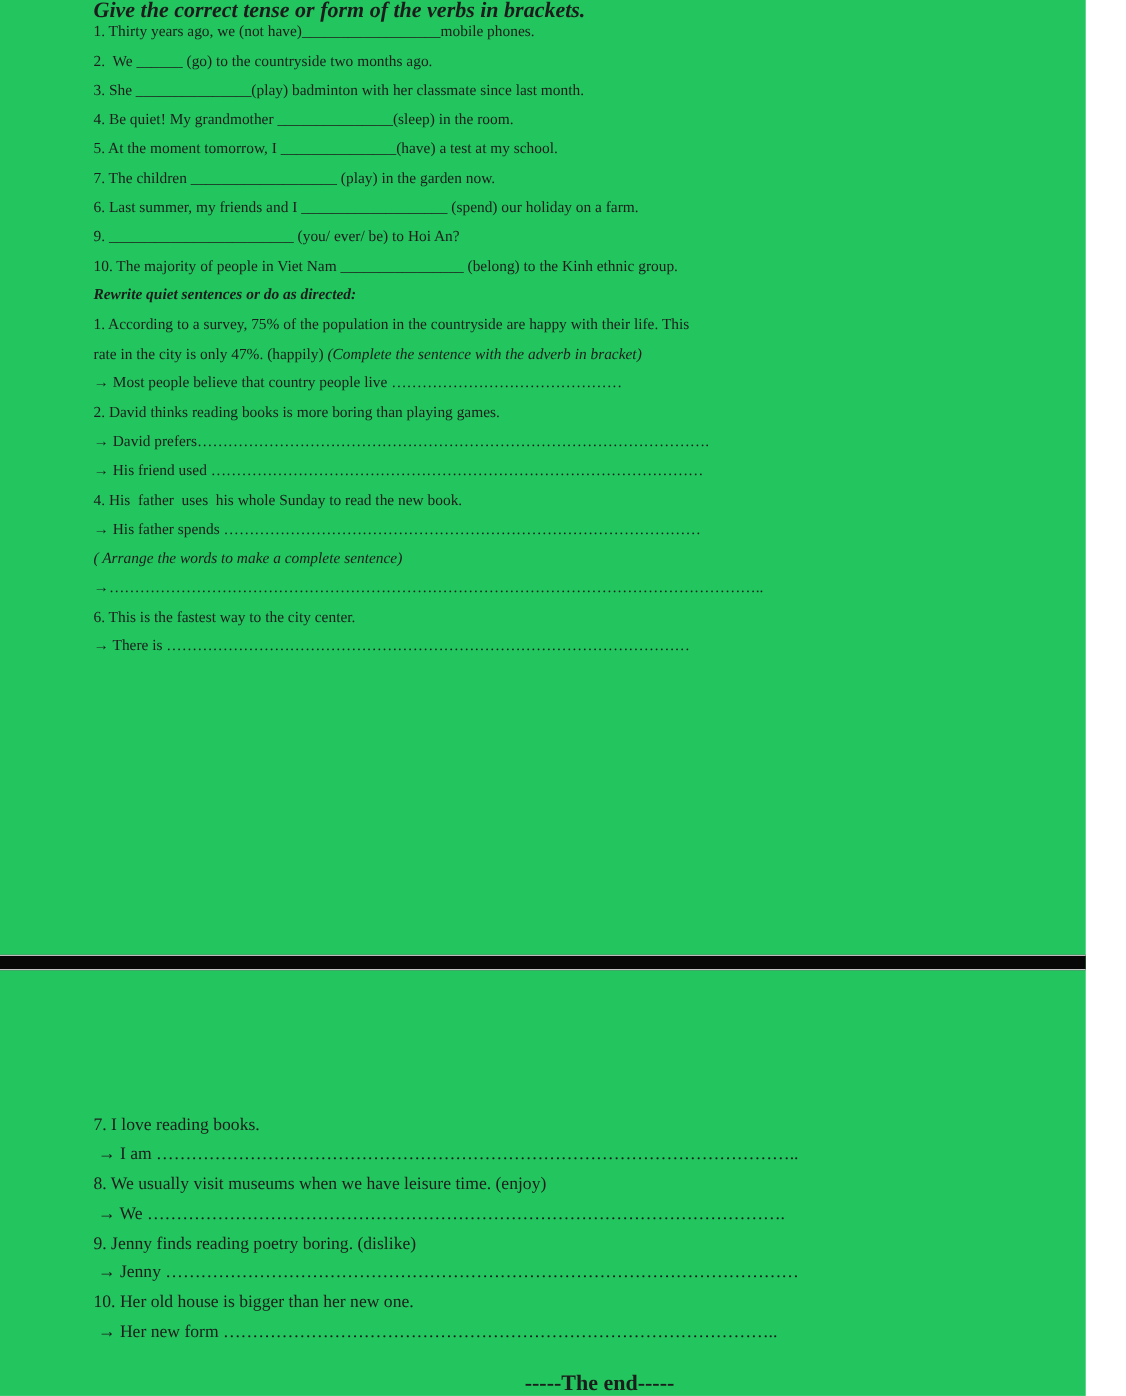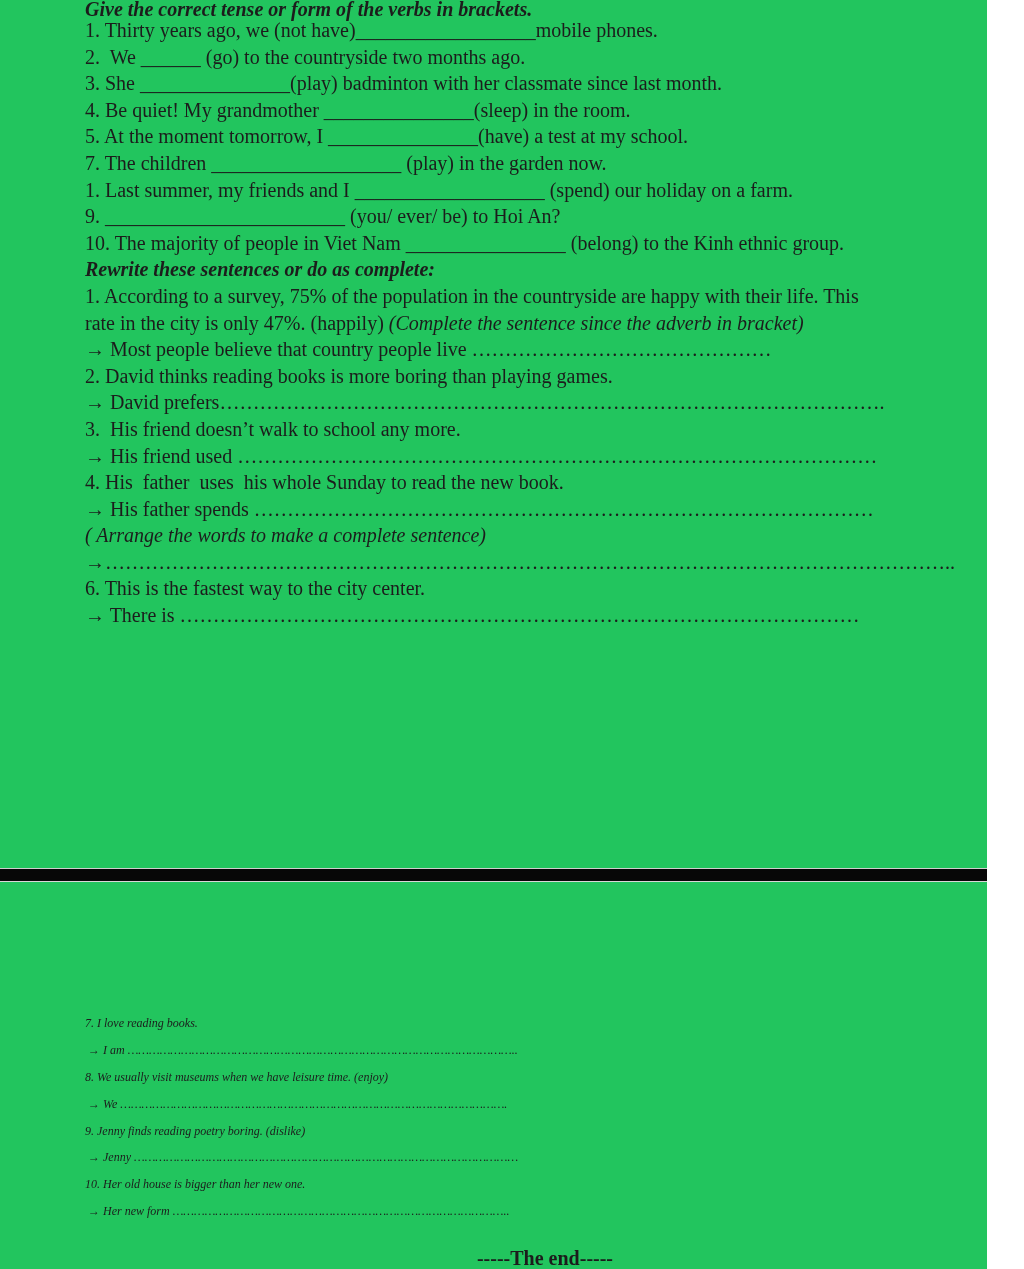--- a/index.html
+++ b/index.html
@@ -8,29 +8,28 @@
     width:987px;
     height:1269px;
     background:#22c55e;
     overflow:hidden;
     font-family:"Liberation Serif", serif;
     color:#1c1c1c;
   }
   .row{
     height:26.6px;
     line-height:26.6px;
-    font-size:20px;
+    font-size:14px;
     white-space:pre;
   }
   .row2{
     height:26.9px;
     line-height:26.9px;
-    font-size:12px;
+    font-size:16px;
     white-space:pre;
-    font-style:italic;
   }
   .bold{font-weight:bold;}
   .bolditalic{font-weight:bold;font-style:italic;}
   .italic{font-style:italic;}
   .head{
     position:absolute;left:85px;top:-3px;width:905px;
     font-size:20px;line-height:24px;white-space:pre;
   }
   .block1{position:absolute;left:85px;top:17px;width:905px;}
   .divider-bar{
@@ -54,34 +53,33 @@
 
   <div class="head bolditalic">Give the correct tense or form of the verbs in brackets.</div>
 
   <div class="block1">
     <div class="row">1. Thirty years ago, we (not have)__________________mobile phones.</div>
     <div class="row">2.  We ______ (go) to the countryside two months ago.</div>
     <div class="row">3. She _______________(play) badminton with her classmate since last month.</div>
     <div class="row">4. Be quiet! My grandmother _______________(sleep) in the room.</div>
     <div class="row">5. At the moment tomorrow, I _______________(have) a test at my school.</div>
     <div class="row">7. The children ___________________ (play) in the garden now.</div>
-    <div class="row">1. Last summer, my friends and I ___________________ (spend) our holiday on a farm.</div>
+    <div class="row">6. Last summer, my friends and I ___________________ (spend) our holiday on a farm.</div>
     <div class="row">9. ________________________ (you/ ever/ be) to Hoi An?</div>
     <div class="row">10. The majority of people in Viet Nam ________________ (belong) to the Kinh ethnic group.</div>
 
-    <div class="row bolditalic">Rewrite these sentences or do as complete:</div>
+    <div class="row bolditalic">Rewrite quiet sentences or do as directed:</div>
 
     <div class="row">1. According to a survey, 75% of the population in the countryside are happy with their life. This</div>
-    <div class="row"><span>rate in the city is only 47%. (happily) </span><span class="italic">(Complete the sentence since the adverb in bracket)</span></div>
+    <div class="row"><span>rate in the city is only 47%. (happily) </span><span class="italic">(Complete the sentence with the adverb in bracket)</span></div>
     <div class="row">→ Most people believe that country people live ………………………………………</div>
 
     <div class="row">2. David thinks reading books is more boring than playing games.</div>
     <div class="row">→ David prefers……………………………………………………………………………………….</div>
 
-    <div class="row">3.  His friend doesn’t walk to school any more.</div>
     <div class="row">→ His friend used ……………………………………………………………………………………</div>
 
     <div class="row">4. His  father  uses  his whole Sunday to read the new book.</div>
     <div class="row">→ His father spends …………………………………………………………………………………</div>
 
     <div class="row italic">( Arrange the words to make a complete sentence)</div>
     <div class="row">→………………………………………………………………………………………………………………..</div>
 
     <div class="row">6. This is the fastest way to the city center.</div>
     <div class="row">→ There is …………………………………………………………………………………………</div>

